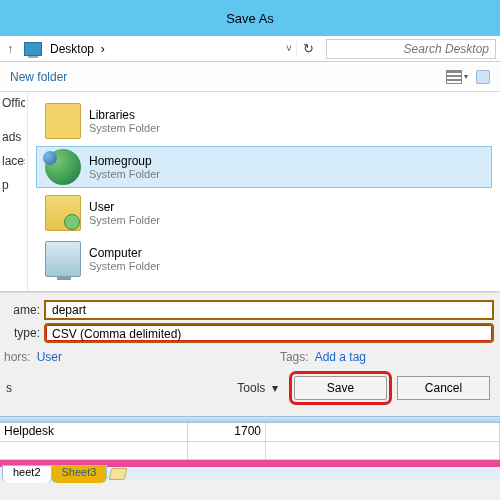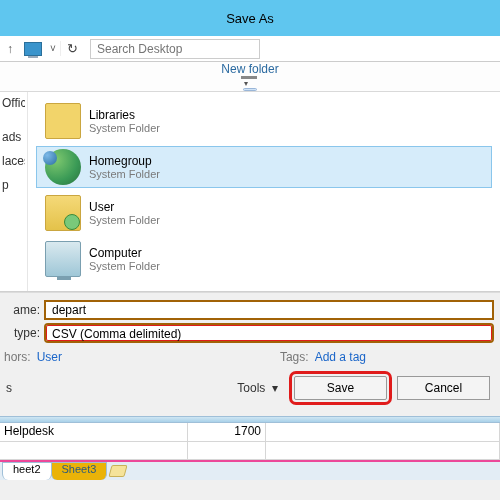--- a/index.html
+++ b/index.html
@@ -8,23 +8,23 @@
 .titlebar { height: 36px; background: #5fc6ef; display: flex; align-items: center; justify-content: center; }
 .titlebar span { color: #000; font-size: 13px; }
 
 .addrbar { height: 26px; background: #fff; display: flex; align-items: center; border-bottom: 1px solid #ccc; }
 .addrbar .arrow-up { width: 20px; text-align: center; color: #555; }
 .addrbar .deskicon { width: 18px; height: 14px; background: #3a94cc; border: 1px solid #2a6f9a; margin: 0 4px; position: relative; }
 .addrbar .deskicon::after { content:""; position:absolute; bottom:-3px; left:3px; width:10px; height:2px; background:#9ab; }
 .addrbar .loc { flex: 1; padding-left: 4px; }
 .addrbar .drop { width: 14px; text-align: center; font-size:10px; color:#555; }
 .addrbar .refresh { width: 24px; text-align: center; font-size: 13px; color: #444; border-left: 1px solid #eee; }
-.addrbar .search { width: 170px; height: 20px; margin: 0 4px 0 6px; border: 1px solid #ccc; color: #888; padding: 2px 6px; }
+.addrbar .search { width: 170px; height: 20px; margin: 0 4px 0 6px; border: 1px solid #ccc; font-style: italic; color: #888; padding: 2px 6px; text-align: right; }
 
-.toolbar { height: 30px; display: flex; align-items: center; padding: 0 10px; border-bottom: 1px solid #d9d9d9; background:#fdfdfd;flex-direction:column; }
+.toolbar { height: 30px; display: flex; align-items: center; padding: 0 10px; border-bottom: 1px solid #d9d9d9; background:#fdfdfd; }
 .toolbar .newfolder { color: #2b6aa0; }
 .toolbar .spacer { flex: 1; }
 .views { width:16px; height:14px; display:inline-block; border:1px solid #888;
   background-image: repeating-linear-gradient(#888,#888 2px,transparent 2px,transparent 4px); margin-right:2px; }
 .tri { font-size:8px; color:#555; margin-right:8px; }
 .help { width:14px; height:14px; border:1px solid #9ab6d8; background:#cfe3f7; border-radius:2px; }
 
 .main { height: 200px; background: #fff; display: flex; border-bottom: 1px solid #d0d0d0; }
 .sidebar { width: 28px; border-right: 1px solid #e6e6e6; padding: 4px 2px; font-size: 11px; color:#333; }
 .sidebar div { margin-bottom: 10px; white-space: nowrap; overflow: hidden; }
@@ -58,37 +58,38 @@
 .actions .tools { color:#333; margin-right:6px; }
 .btn { width: 93px; height: 24px; background:#f4f4f4; border:1px solid #999; text-align:center; line-height:22px; }
 .hl-btn { outline: 3px solid #e01b1b; outline-offset: 2px; border-radius:2px; }
 
 .sheet { background:#fff; border-top:1px solid #9fbfd8; }
 .sheet .hdrrow { height:6px; background: linear-gradient(#cfe6f3,#a9d1e9); border-bottom:1px solid #9fbfd8;}
 .grid { display:flex; border-bottom:1px solid #d6d6d6; }
 .cell { height:18px; border-right:1px solid #d6d6d6; padding:1px 4px; font-size:12px; }
 .c1 { width:188px; } .c2 { width:78px; text-align:right; } .c3 { flex:1; }
 .emptyrow .cell { height:17px; }
-.tabs { display:flex; align-items:center; height:20px; background:#e3edf5; border-top:2px solid #ec4899; padding-left:2px; }
+.tabs { display:flex; align-items:center; height:20px; background:#e3edf5; border-top:7px solid #ec4899; padding-left:2px; }
 .tab { height:18px; padding: 0 10px; border:1px solid #9fbfd8; border-bottom:none;
   border-radius: 0 0 6px 6px; margin-right:-1px; background:#eab308; font-size:11px; color:#2b5b7e; }
 .tab.active { background:#fff; color:#000; }
 .newtab { width:16px; height:12px; margin-left:4px; background:#f5e39a; border:1px solid #c8b158;
   border-radius:2px; transform: skewX(-15deg); }
 </style>
 </head>
 <body>
 
 <div class="titlebar">
   <span>Save As</span>
 </div>
 
 <div class="addrbar">
   <div class="arrow-up">↑</div>
   <div class="deskicon"></div>
+  <div class="loc"><span>Desktop</span> &nbsp;›</div>
   <div class="drop">˅</div>
   <div class="refresh">↻</div>
   <input class="search" type="text" placeholder="Search Desktop" style="">
 </div>
 
 <div class="toolbar">
   <span class="newfolder">New folder</span>
   <div class="spacer"></div>
   <span class="views"></span>
   <span class="tri">▾</span>

